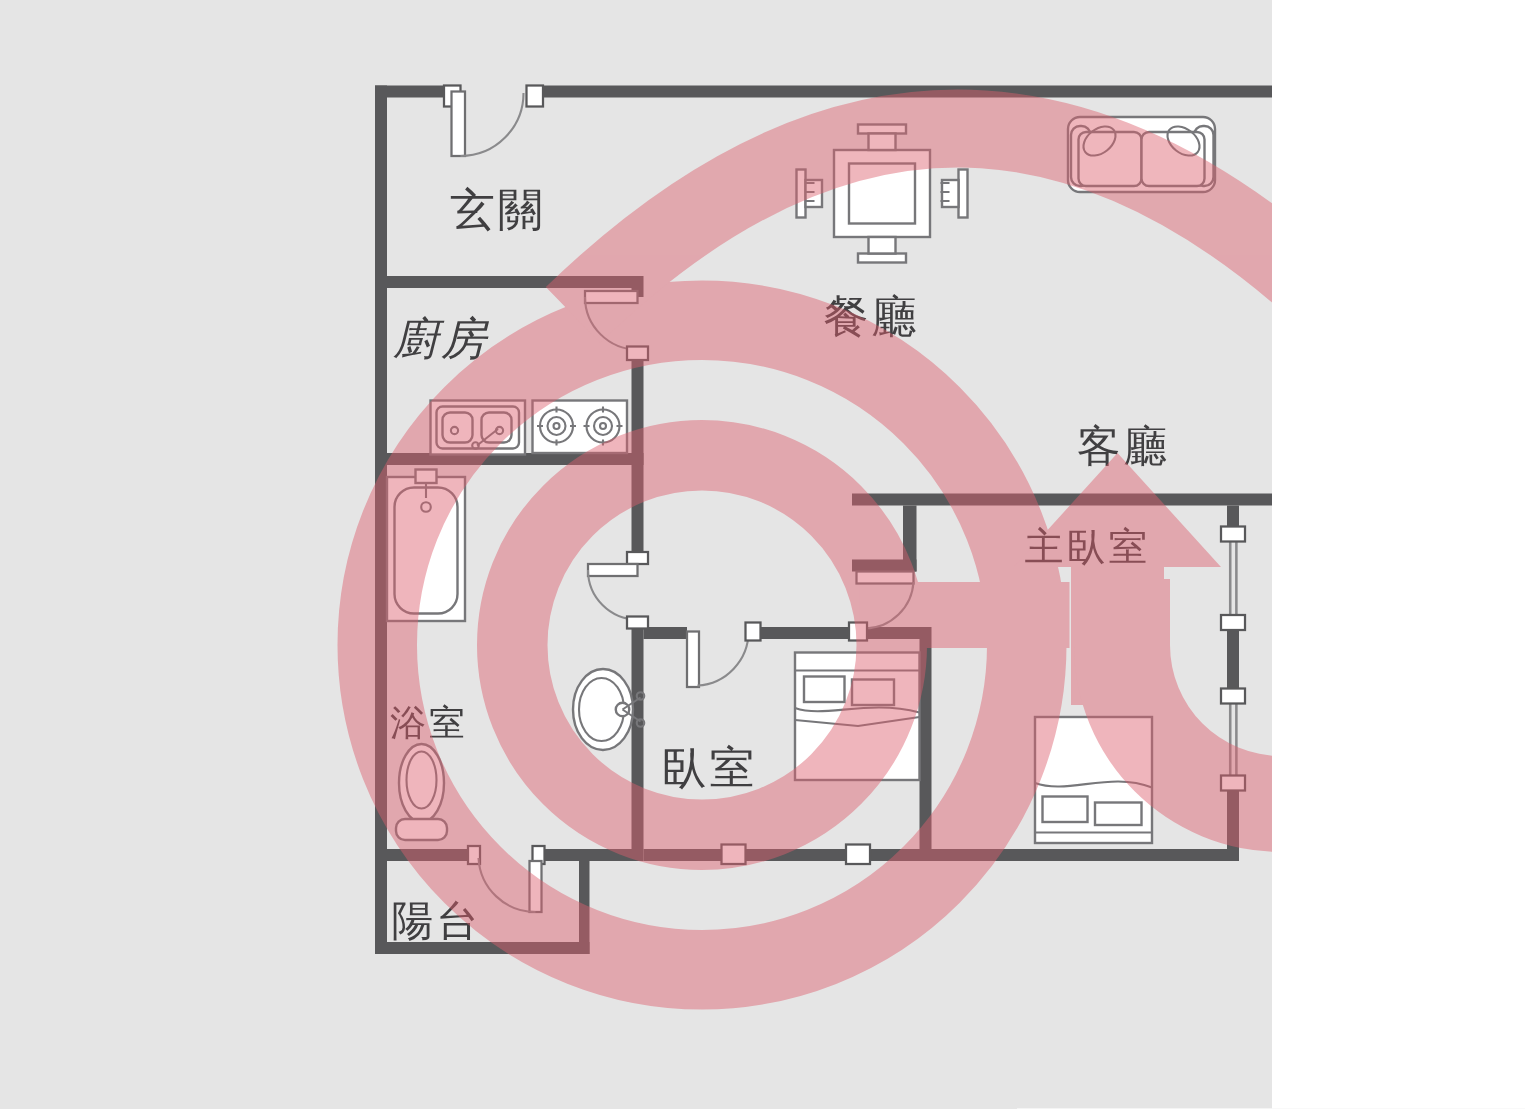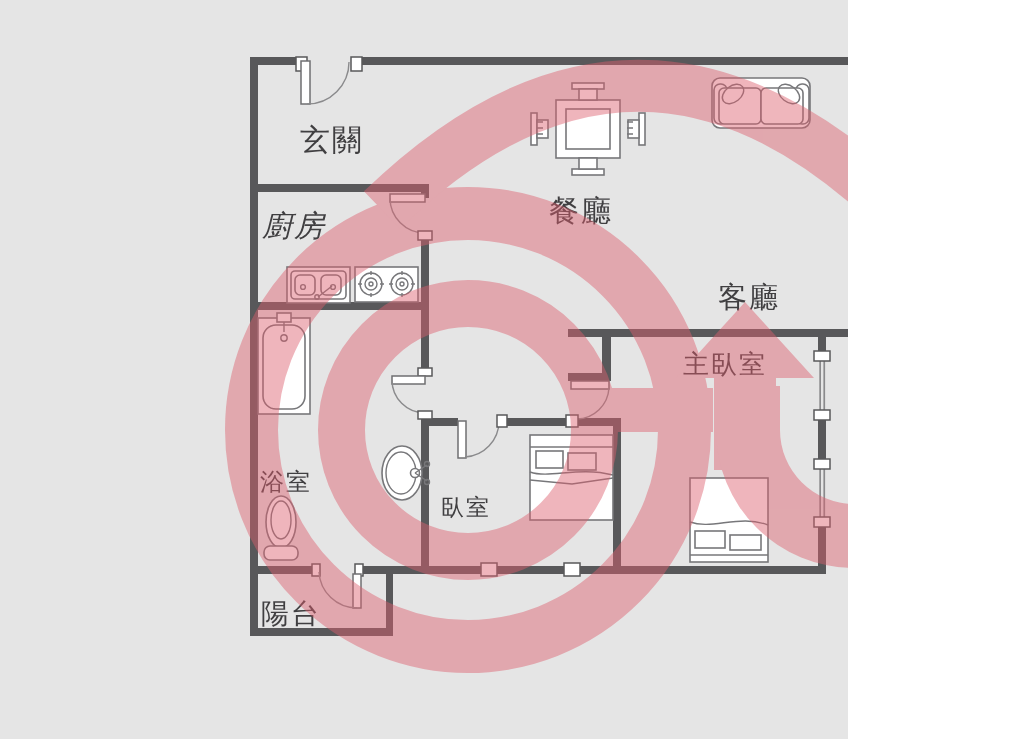--- a/index.html
+++ b/index.html
@@ -9,21 +9,21 @@
   #watermark-svg{z-index:3;pointer-events:none;}
   #plan-svg{z-index:1;}
   .room-label{position:absolute;z-index:2;color:#403f41;letter-spacing:2px;white-space:nowrap;
               font-family:"Liberation Sans",sans-serif;}
   .lbl-entry{left:300px;top:120px;font-size:30px;}
   .lbl-kitchen{left:262px;top:206px;font-size:30px;font-style:italic;}
   .lbl-dining{left:549px;top:191px;font-size:30px;}
   .lbl-living{left:718px;top:278px;font-size:29px;}
   .lbl-master{left:683px;top:347px;font-size:26px;}
   .lbl-bath{left:260px;top:442px;font-size:24px;margin-top:24px;}
-  .lbl-bedroom{left:441px;top:492px;font-size:23px;font-family:Liberation Mono, monospace;}
+  .lbl-bedroom{left:441px;top:492px;font-size:30px;font-family:Liberation Mono, monospace;}
   .lbl-balcony{left:261px;top:595px;font-size:28px;}
   .wall{fill:#58585a;}
   .fix{fill:#ffffff;stroke:#77777a;stroke-width:1.6;}
   .fixthin{fill:none;stroke:#77777a;stroke-width:1.4;}
   .leaf{fill:#ffffff;stroke:#6f6f71;stroke-width:1.5;}
   .arc{fill:none;stroke:#8a8a8c;stroke-width:1.4;}
   .tick{fill:#ffffff;stroke:#58585a;stroke-width:1.5;}
   .winline{fill:#8a8a8c;}
 </style>
 </head>

